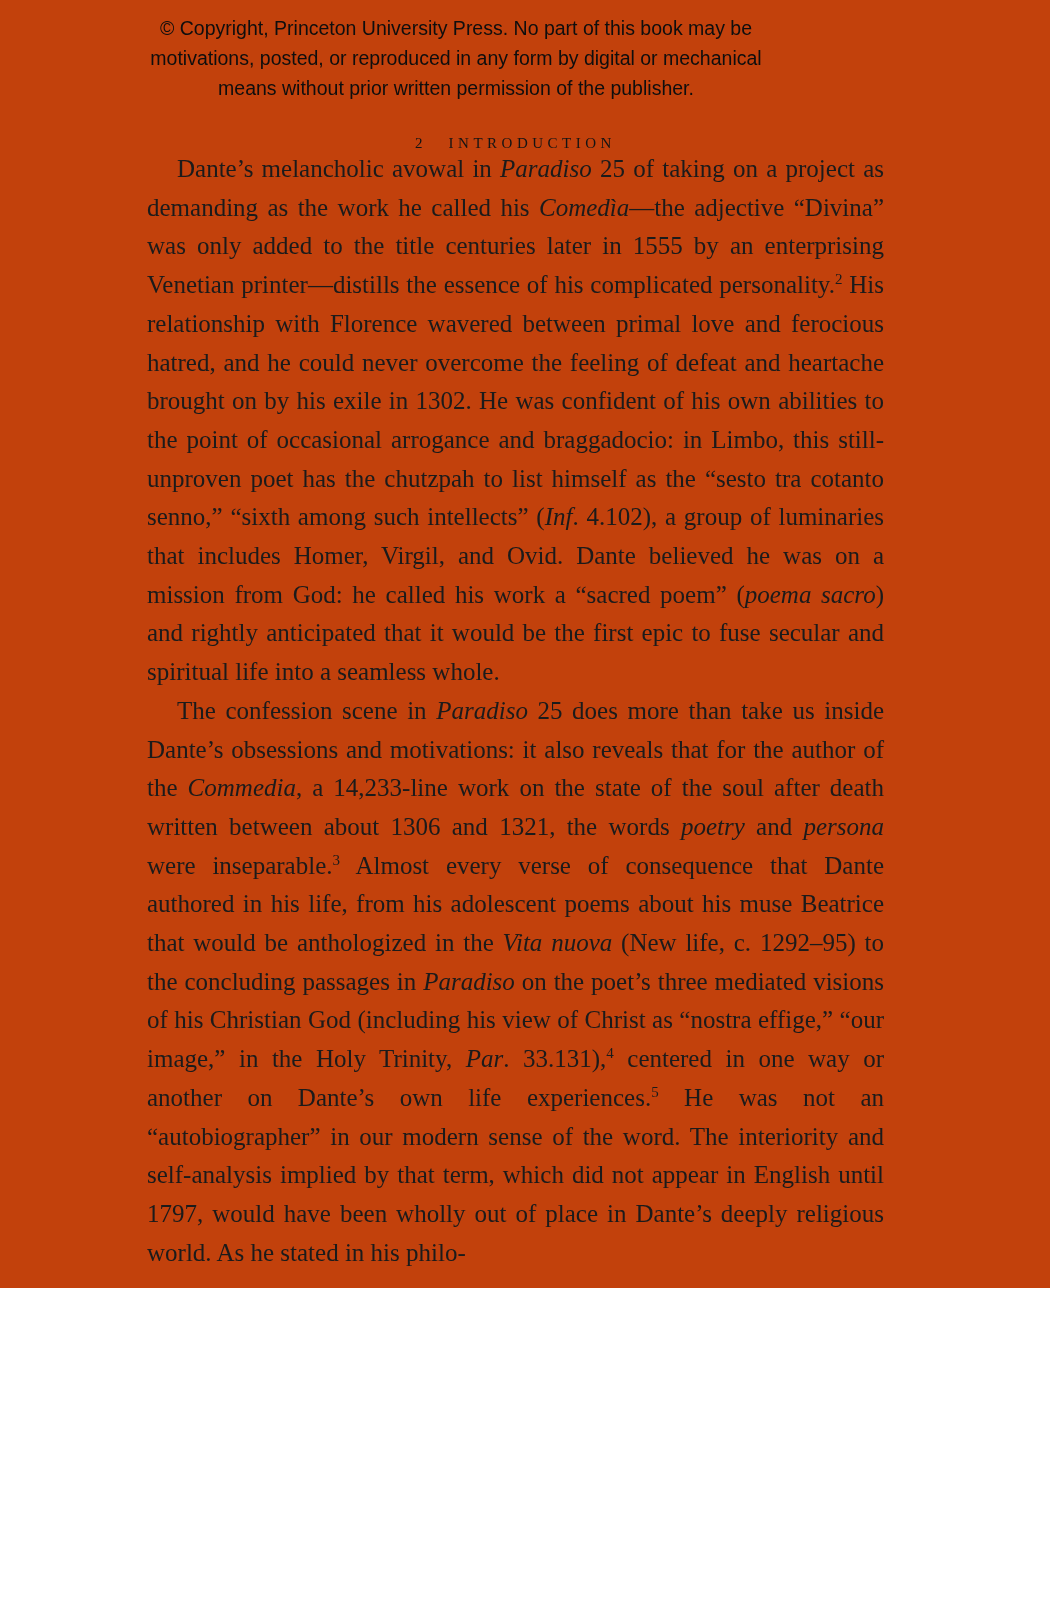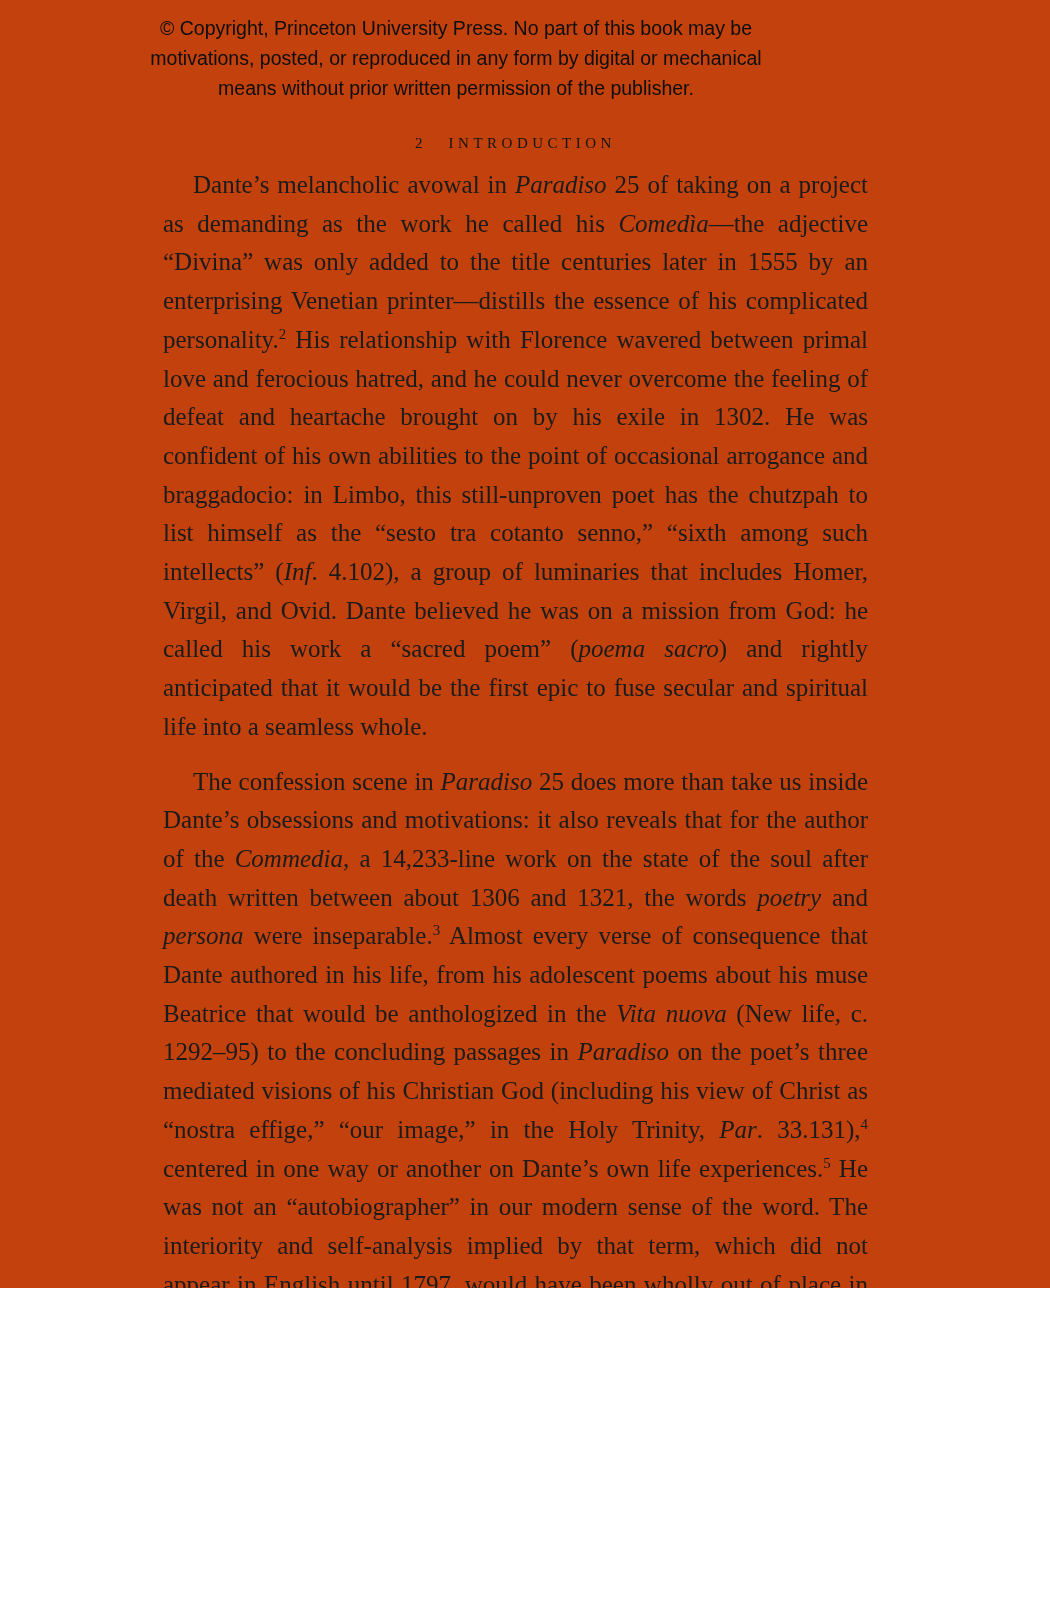--- a/index.html
+++ b/index.html
@@ -49,21 +49,21 @@
     top: 150px;
     left: 147px;
     width: 737px;
     font-size: 25px;
     line-height: 38.7px;
     text-align: justify;
     color: #1b1b1b;
     hyphens: none;
   }
   .body-text p {
-    margin: 16px;
+    margin: 0;
     padding: 0;
     text-indent: 30px;
   }
   .body-text i {
     font-style: italic;
   }
   .body-text sup {
     font-size: 0.6em;
     line-height: 0;
     vertical-align: super;

